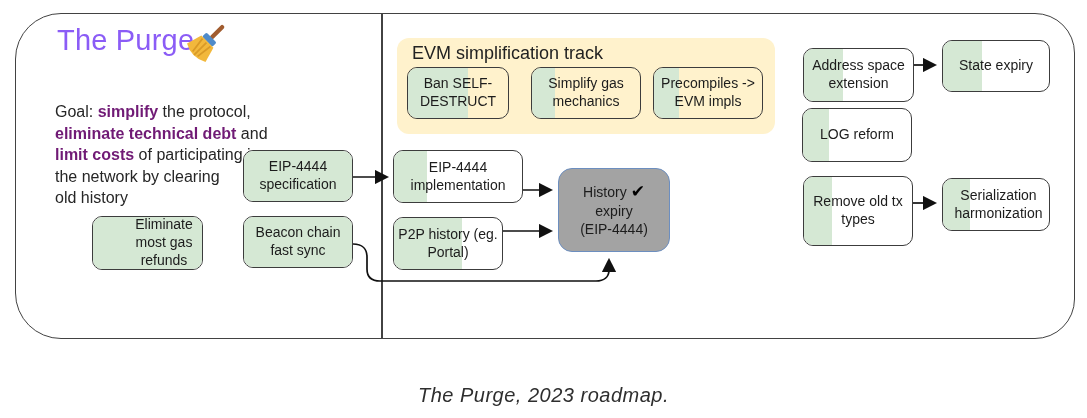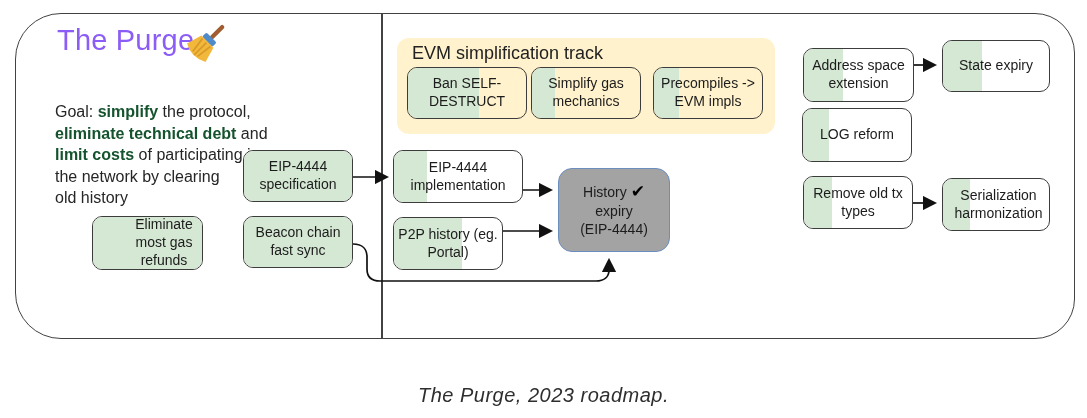--- a/index.html
+++ b/index.html
@@ -14,21 +14,21 @@
   .divider{
     position:absolute;left:381px;top:13px;width:1.6px;height:326px;background:#424242;
   }
   .title{
     position:absolute;left:57px;top:24px;font-size:29px;color:#8b5cf6;letter-spacing:.2px;
   }
   .broom{position:absolute;left:183px;top:18px;}
   .goal{
     position:absolute;left:55px;top:85px;width:252px;font-size:16px;line-height:21.5px;color:#262626;
   }
-  .goal b{font-weight:700;color:#14532d;}
+  .goal b{font-weight:700;color:#701a75;}
   .node{
     position:absolute;border:1.6px solid #3c3c3c;border-radius:10px;background:#ffffff;
     display:flex;align-items:center;justify-content:center;text-align:center;
     font-size:14px;line-height:1.28;box-sizing:border-box;overflow:hidden;padding:2px 3px;
   }
   .node .fill{
     position:absolute;left:0;top:0;bottom:0;width:0;background:#d5e8d4;border-radius:7px 0 0 7px;
   }
   .node .lbl{position:relative;z-index:1;}
   .node.on-yellow{background:#fff2cc;}
@@ -95,21 +95,21 @@
     <div class="fill" style="width: 100%;"></div>
     <span class="lbl">Eliminate most gas refunds</span>
   </div>
   <div class="node" style="left:243px;top:216px;width:110px;height:52px;">
     <div class="fill" style="width: 100%;"></div>
     <span class="lbl">Beacon chain fast sync</span>
   </div>
 
   <div class="evm-track"></div>
   <div class="evm-title">EVM simplification track</div>
-  <div class="node on-yellow" style="left:407px;top:67px;width:120px;height:52px;">
+  <div class="node on-yellow" style="left:407px;top:67px;width:102px;height:52px;">
     <div class="fill" style="width: 60%;"></div>
     <span class="lbl">Ban SELF-DESTRUCT</span>
   </div>
   <div class="node on-yellow" style="left:531px;top:67px;width:110px;height:52px;">
     <div class="fill" style="width: 21%;"></div>
     <span class="lbl">Simplify gas mechanics</span>
   </div>
   <div class="node on-yellow" style="left:653px;top:67px;width:110px;height:52px;">
     <div class="fill" style="width: 23%;"></div>
     <span class="lbl">Precompiles -&gt; EVM impls</span>
@@ -135,21 +135,21 @@
     <span class="lbl">Address space extension</span>
   </div>
   <div class="node" style="left:942px;top:40px;width:108px;height:52px;">
     <div class="fill" style="width: 37%;"></div>
     <span class="lbl">State expiry</span>
   </div>
   <div class="node" style="left:802px;top:108px;width:110px;height:54px;">
     <div class="fill" style="width: 24%;"></div>
     <span class="lbl">LOG reform</span>
   </div>
-  <div class="node" style="left:803px;top:176px;width:110px;height:53px;">
+  <div class="node" style="left:803px;top:176px;width:110px;height:70px;">
     <div class="fill" style="width: 26%;"></div>
     <span class="lbl">Remove old tx types</span>
   </div>
   <div class="node" style="left:942px;top:178px;width:108px;height:53px;padding-left:8px;">
     <div class="fill" style="width: 25%;"></div>
     <span class="lbl">Serialization harmonization</span>
   </div>
 
   <div class="caption">The Purge, 2023 roadmap.</div>
 </div>

